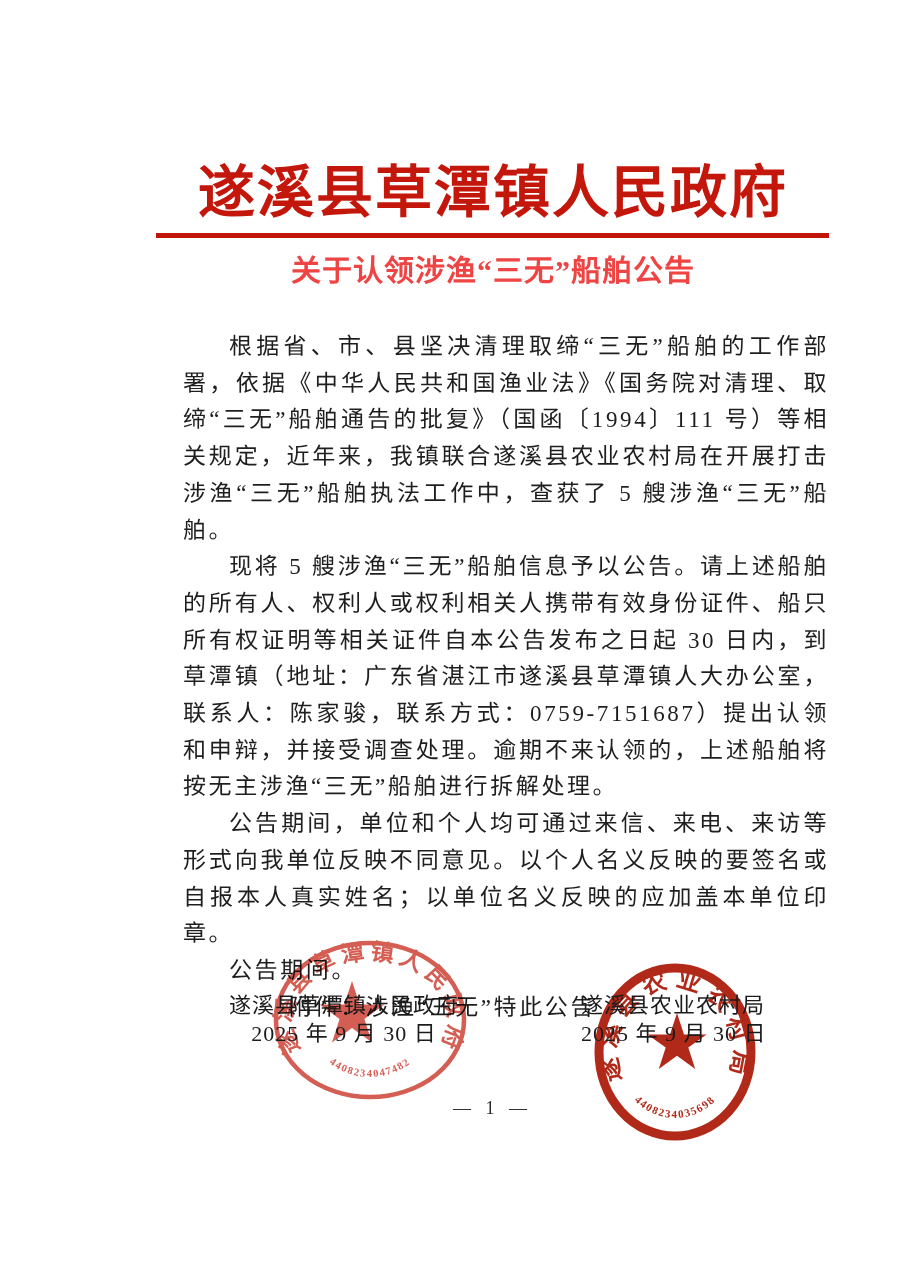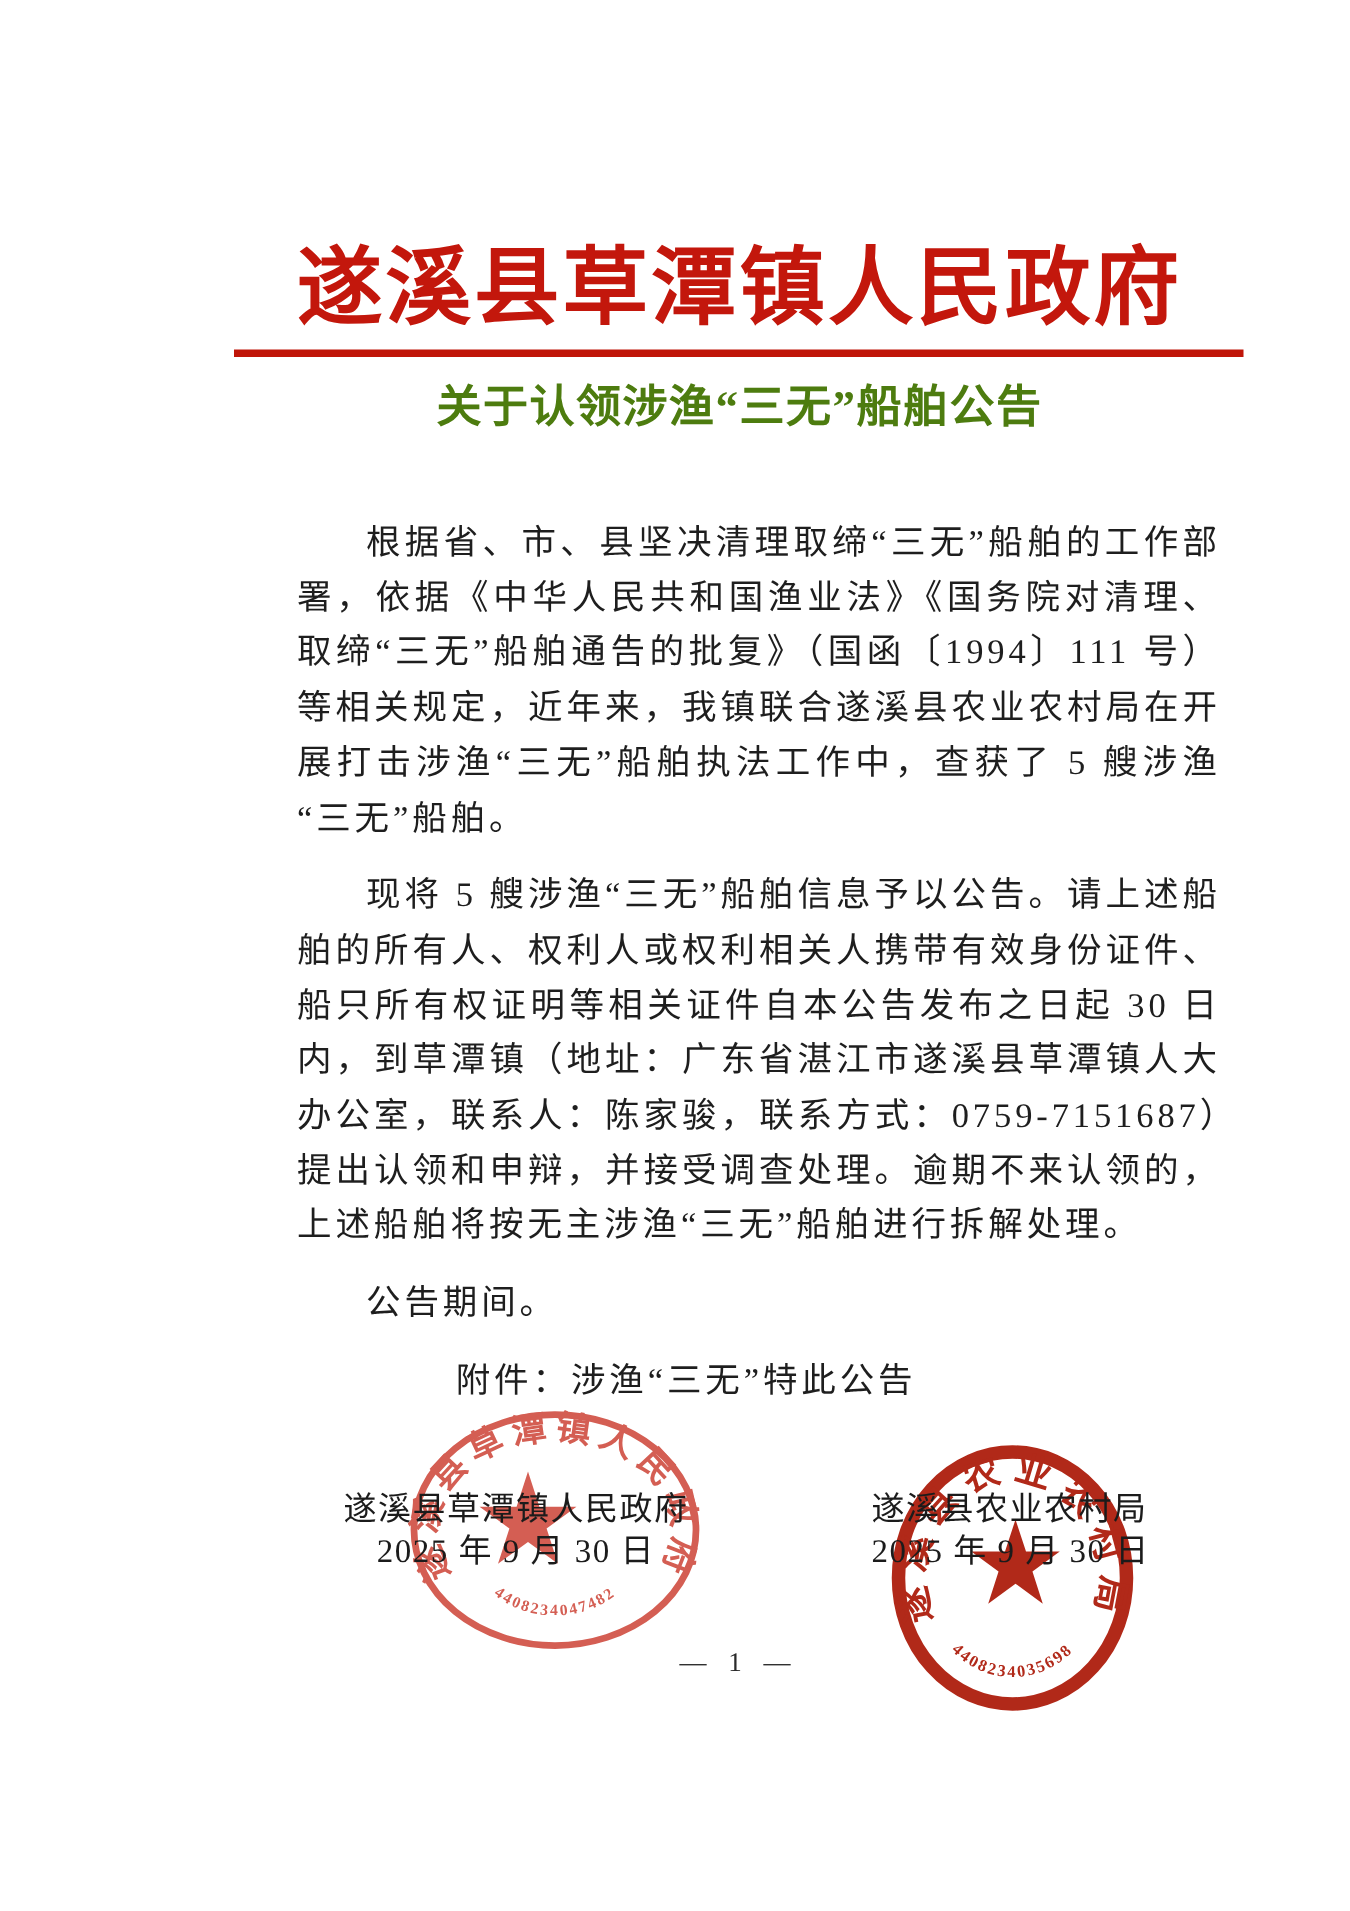--- a/index.html
+++ b/index.html
@@ -13,29 +13,29 @@
     position:absolute; left:110px; top:158px; width:700px;
     text-align:center; font-size:57px; font-weight:bold;
     color:#c3170c; letter-spacing:2px; line-height:70px; white-space:nowrap;
   }
   .header-rule {
     position:absolute; left:123px; top:233px; width:673px; height:5px;
     background:#c01508;
   }
   .doc-title {
     position:absolute; left:110px; top:246px; width:700px; margin:0;
-    text-align:center; font-size:30px; font-weight:bold; color:#4d7c0f;
+    text-align:center; font-size:30px; font-weight:bold; color:#ef4444;
     letter-spacing:1px; white-space:nowrap;
   }
   .body-text {
     position:absolute; left:150px; top:329px; width:646px;
     font-size:23px; line-height:36.7px; letter-spacing:2.6px;
     text-align:justify; text-justify:inter-character;
   }
-  .body-text p { margin:15px; text-indent:2em; }
+  .body-text p { margin:0; text-indent:2em; }
   .body-text p.attachment-line { text-indent:4.6em; }
   .sig-block { position:absolute; text-align:center; font-size:22px; color:#1b1b1b; }
   .sig-block .sig-org  { letter-spacing:1px; line-height:28px; white-space:nowrap; }
   .sig-block .sig-date { letter-spacing:1px; line-height:28px; white-space:nowrap;font-family:Liberation Serif, serif; }
   .sig-left  { left:192px; top:992px; width:238px; }
   .sig-right { left:548px; top:992px; width:180px; }
   .seal { position:absolute; mix-blend-mode:multiply; }
   .seal-left  { left:239px; top:939px; opacity:0.80; }
   .seal-right { left:560px; top:963px; opacity:0.95; }
   .seal text { font-family:"Liberation Serif","DejaVu Serif",serif; font-weight:bold; }
@@ -52,20 +52,21 @@
 
   <div class="agency-header">遂溪县草潭镇人民政府</div>
 
   <div class="header-rule"></div>
 
   <h1 class="doc-title">关于认领涉渔“三无”船舶公告</h1>
 
   <div class="body-text">
     <p>根据省、市、县坚决清理取缔“三无”船舶的工作部署，依据《中华人民共和国渔业法》《国务院对清理、取缔“三无”船舶通告的批复》（国函〔1994〕111 号）等相关规定，近年来，我镇联合遂溪县农业农村局在开展打击涉渔“三无”船舶执法工作中，查获了 5 艘涉渔“三无”船舶。</p>
     <p>现将 5 艘涉渔“三无”船舶信息予以公告。请上述船舶的所有人、权利人或权利相关人携带有效身份证件、船只所有权证明等相关证件自本公告发布之日起 30 日内，到草潭镇（地址：广东省湛江市遂溪县草潭镇人大办公室，联系人：陈家骏，联系方式：0759-7151687）提出认领和申辩，并接受调查处理。逾期不来认领的，上述船舶将按无主涉渔“三无”船舶进行拆解处理。</p>
+    <p>公告期间，单位和个人均可通过来信、来电、来访等形式向我单位反映不同意见。以个人名义反映的要签名或自报本人真实姓名；以单位名义反映的应加盖本单位印章。</p>
     <p>公告期间。</p>
     <p class="attachment-line">附件：涉渔“三无”特此公告</p>
   </div>
 
   <svg class="seal seal-left" width="198" height="164" viewBox="0 0 198 164">
     <defs>
       <path id="ringL" d="M 24.7 101.5 A 78 60 0 1 1 171.3 101.5" fill="none"></path>
       <path id="serialL" d="M 47.2 114.1 A 62 56 0 0 0 148.8 114.1" fill="none"></path>
     </defs>
     <ellipse cx="98" cy="81" rx="94" ry="77" fill="none" stroke="#c93527" stroke-width="4.5"></ellipse>

